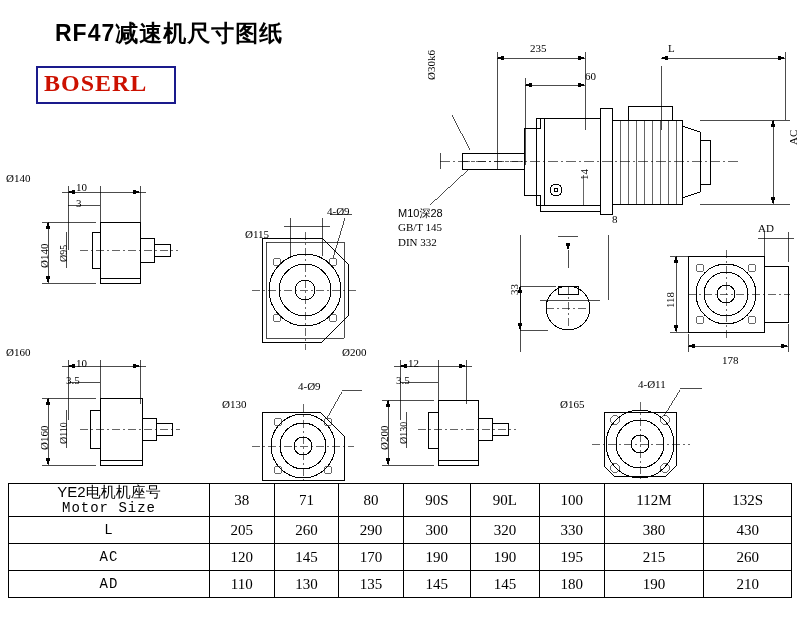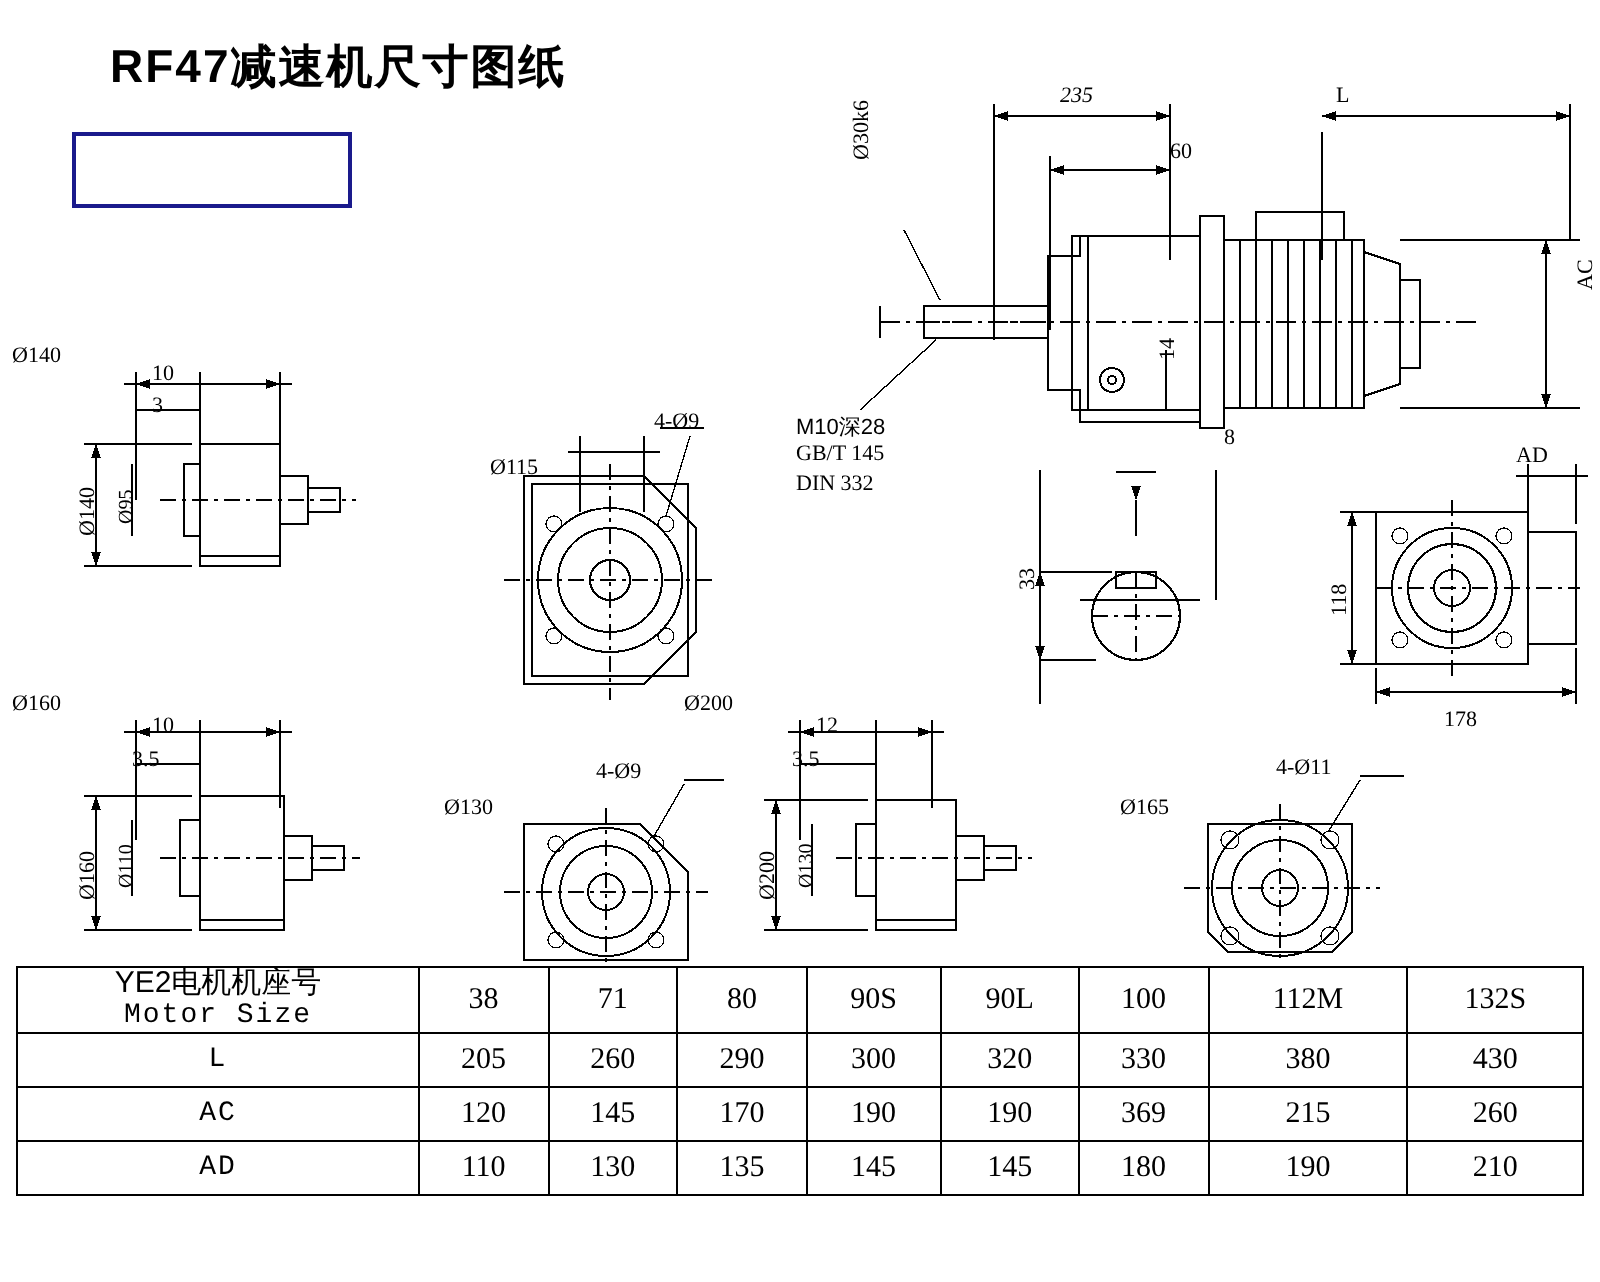--- a/index.html
+++ b/index.html
@@ -68,20 +68,21 @@
   svg{display:block;}
 </style>
 </head>
 <body>
 
 <div class="root">
 
   <div class="abs title">RF47减速机尺寸图纸</div>
 
   <div class="abs logo-box"></div>
+  <div class="abs logo-text">BOSERL</div>
 
   <svg class="abs" style="left:0;top:0;" width="800" height="486" viewBox="0 0 800 486">
     <g stroke="#000" fill="none" stroke-width="1" shape-rendering="crispEdges">
 
       <g stroke-width="0.7">
         <line x1="497" y1="52" x2="497" y2="170"></line>
         <line x1="585" y1="52" x2="585" y2="130"></line>
         <line x1="661" y1="66" x2="661" y2="130"></line>
         <line x1="785" y1="52" x2="785" y2="120"></line>
         <line x1="497" y1="58" x2="585" y2="58"></line>
@@ -355,21 +356,21 @@
       </g>
       <line x1="592" y1="444" x2="690" y2="444" stroke-dasharray="8,3,2,3" stroke-width="0.6"></line>
       <line x1="640" y1="402" x2="640" y2="482" stroke-dasharray="8,3,2,3" stroke-width="0.6"></line>
       <g stroke-width="0.7">
         <line x1="664" y1="416" x2="680" y2="390"></line>
         <line x1="680" y1="388" x2="702" y2="388"></line>
       </g>
     </g>
   </svg>
 
-  <div class="abs lbl" style="left:530px;top:42px;font-style:italic;">235</div>
+  <div class="abs lbl" style="left:530px;top:42px;">235</div>
   <div class="abs lbl" style="left:668px;top:42px;">L</div>
   <div class="abs lbl" style="left:543px;top:70px;padding-left:42px;">60</div>
   <div class="abs lbl vert" style="left:425px;top:80px;">Ø30k6</div>
   <div class="abs lbl vert" style="left:787px;top:145px;">AC</div>
   <div class="abs lbl vert" style="left:578px;top:180px;">14</div>
   <div class="abs lbl-cn" style="left:398px;top:206px;">M10深28</div>
   <div class="abs lbl" style="left:398px;top:221px;">GB/T 145</div>
   <div class="abs lbl" style="left:398px;top:236px;">DIN 332</div>
 
   <div class="abs lbl" style="left:612px;top:213px;">8</div>
@@ -434,21 +435,21 @@
           <td>380</td>
           <td>430</td>
         </tr>
         <tr>
           <td class="firstcol mono">AC</td>
           <td>120</td>
           <td>145</td>
           <td>170</td>
           <td>190</td>
           <td>190</td>
-          <td>369</td>
+          <td>195</td>
           <td>215</td>
           <td>260</td>
         </tr>
         <tr>
           <td class="firstcol mono">AD</td>
           <td>110</td>
           <td>130</td>
           <td>135</td>
           <td>145</td>
           <td>145</td>

